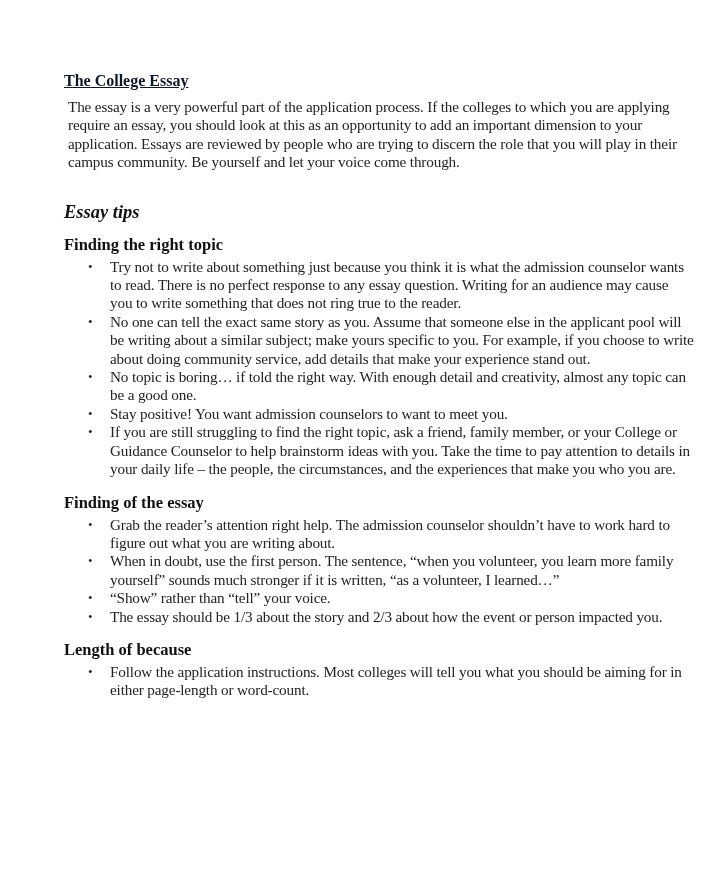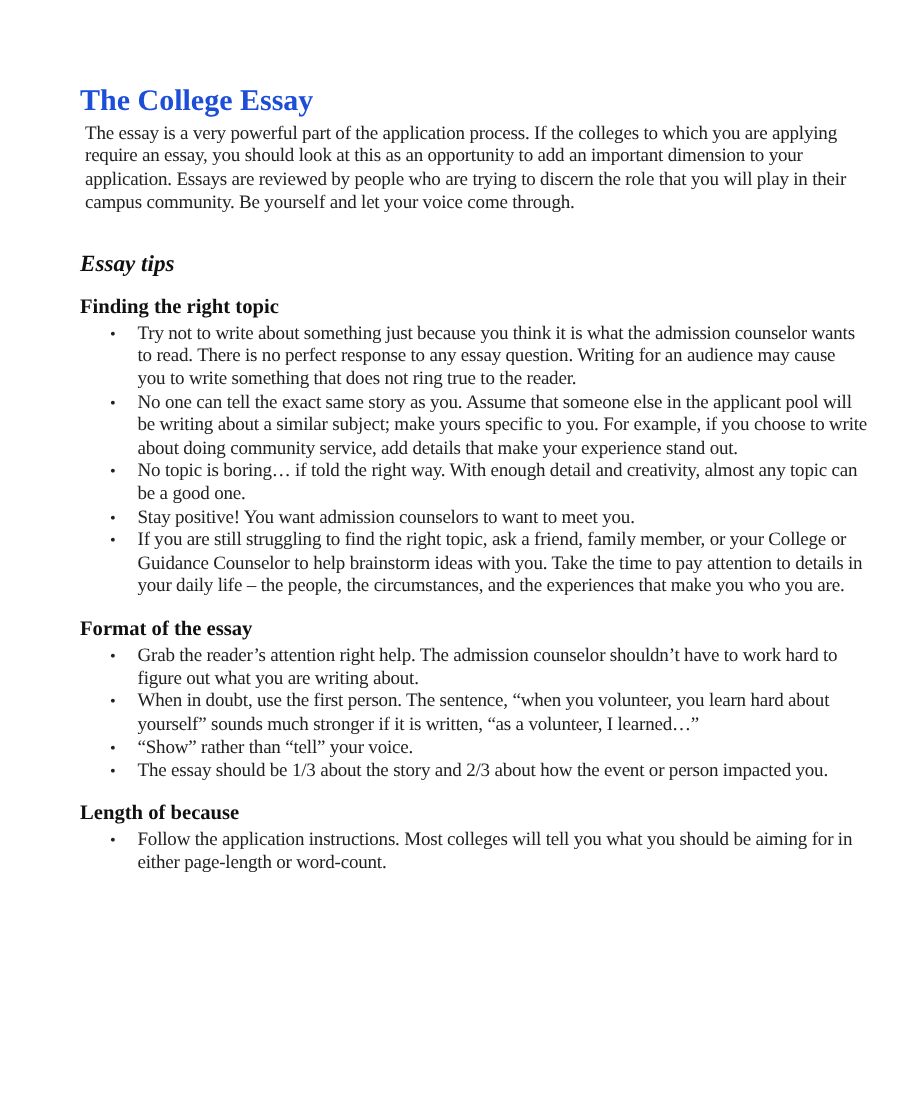--- a/index.html
+++ b/index.html
@@ -15,25 +15,26 @@
       font-family: "Liberation Serif", "DejaVu Serif", serif;
       color: #1a1a1a;
     }
     .page {
       position: absolute;
       left: 64px;
       top: 68px;
       width: 630px;
     }
     .doc-title {
-      font-size: 24px;
+      font-size: 16px;
       font-weight: bold;
       margin: 0 0 3px 0;
       line-height: 26px;
-      color: #1d4ed8;
+      color: #0f172a;
+      text-decoration: underline;
     }
     .intro {
       font-size: 15.2px;
       line-height: 18.4px;
       margin: 4px;
       color: #222;
       letter-spacing: -0.15px;
     }
     .section-title {
       font-size: 18.5px;
@@ -83,24 +84,24 @@
 
   <h3 class="sub-title first">Finding the right topic</h3>
   <ul class="tips">
     <li><span class="bullet">•</span><span>Try not to write about something just because you think it is what the admission counselor wants to read.  There is no perfect response to any essay question.  Writing for an audience may cause you to write something that does not ring true to the reader.</span></li>
     <li><span class="bullet">•</span><span>No one can tell the exact same story as you.  Assume that someone else in the applicant pool will be writing about a similar subject; make yours specific to you.  For example, if you choose to write about doing community service, add details that make your experience stand out.</span></li>
     <li><span class="bullet">•</span><span>No topic is boring… if told the right way.  With enough detail and creativity, almost any topic can be a good one.</span></li>
     <li><span class="bullet">•</span><span>Stay positive!  You want admission counselors to want to meet you.</span></li>
     <li><span class="bullet">•</span><span>If you are still struggling to find the right topic, ask a friend, family member, or your College or Guidance Counselor to help brainstorm ideas with you.  Take the time to pay attention to details in your daily life – the people, the circumstances, and the experiences that make you who you are.</span></li>
   </ul>
 
-  <h3 class="sub-title next">Format of the essay</h3>
+  <h3 class="sub-title next">Finding of the essay</h3>
   <ul class="tips">
     <li><span class="bullet">•</span><span>Grab the reader’s attention right help.  The admission counselor shouldn’t have to work hard to figure out what you are writing about.</span></li>
-    <li><span class="bullet">•</span><span>When in doubt, use the first person.  The sentence, “when you volunteer, you learn hard about yourself” sounds much stronger if it is written, “as a volunteer, I learned…”</span></li>
+    <li><span class="bullet">•</span><span>When in doubt, use the first person.  The sentence, “when you volunteer, you learn more family yourself” sounds much stronger if it is written, “as a volunteer, I learned…”</span></li>
     <li><span class="bullet">•</span><span>“Show” rather than “tell” your voice.</span></li>
     <li><span class="bullet">•</span><span>The essay should be 1/3 about the story and 2/3 about how the event or person impacted you.</span></li>
   </ul>
 
   <h3 class="sub-title next">Length of because</h3>
   <ul class="tips">
     <li><span class="bullet">•</span><span>Follow the application instructions.  Most colleges will tell you what you should be aiming for in either page-length or word-count.</span></li>
   </ul>
 </div>
 

